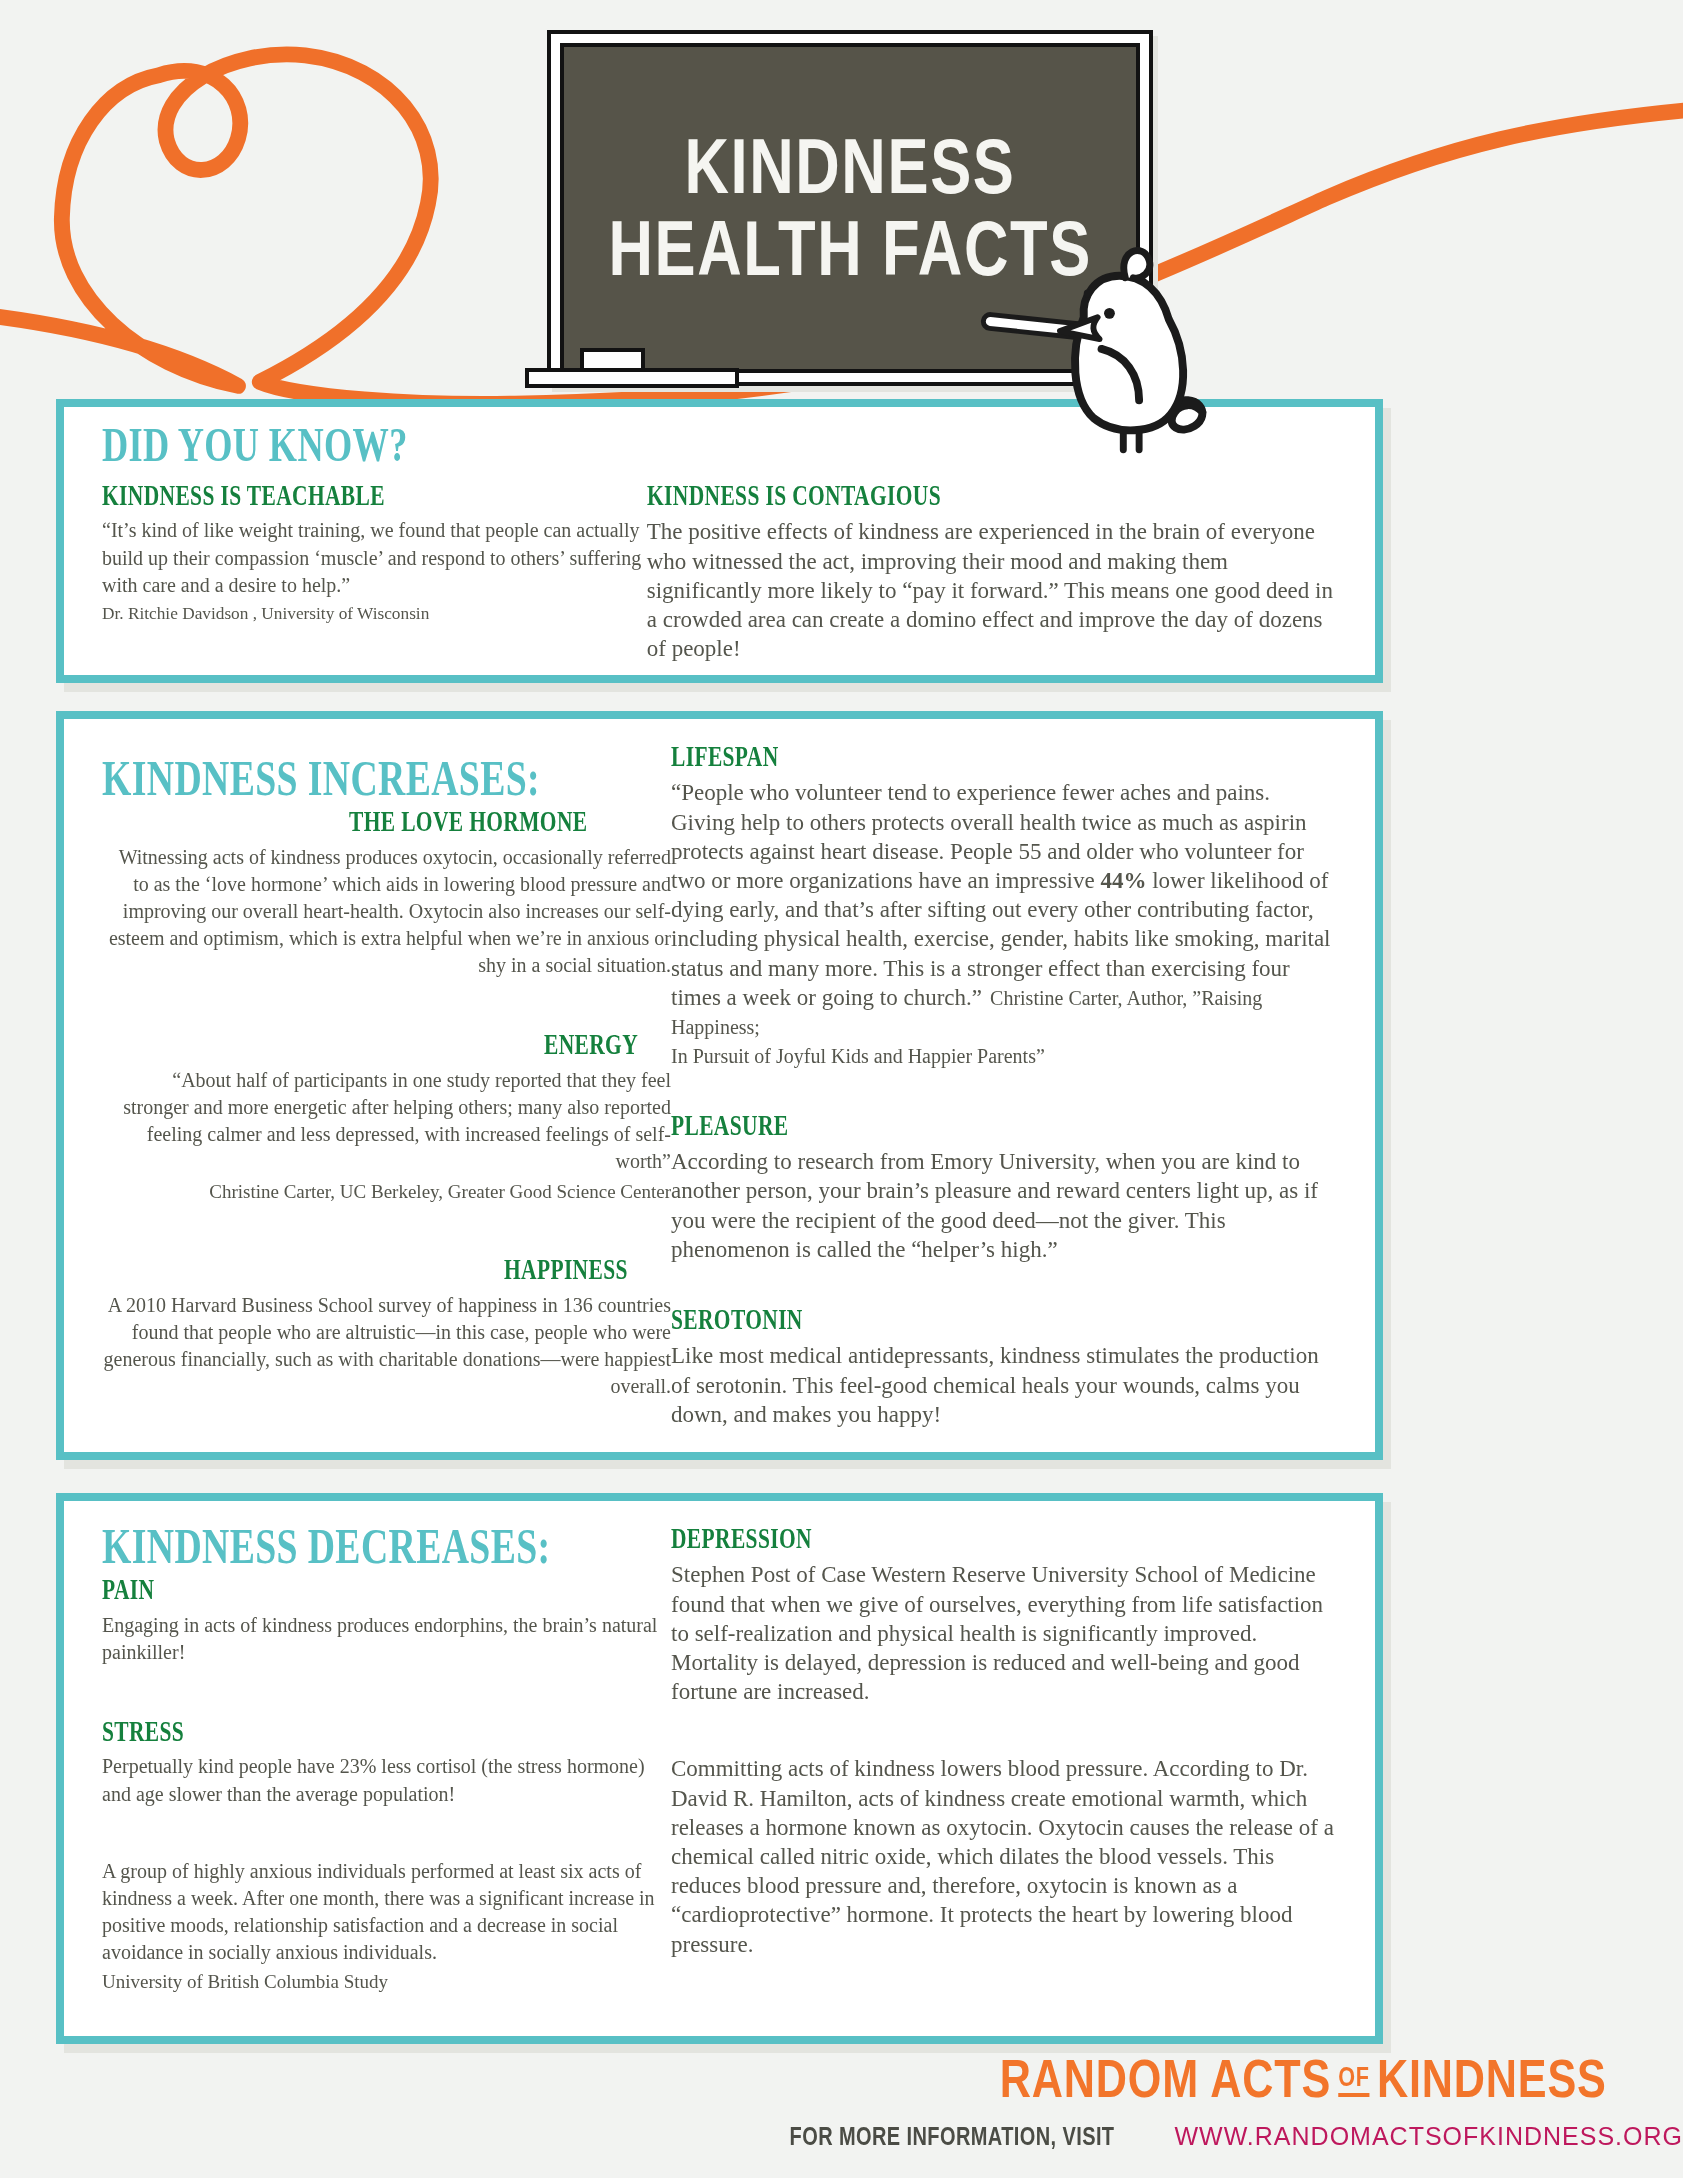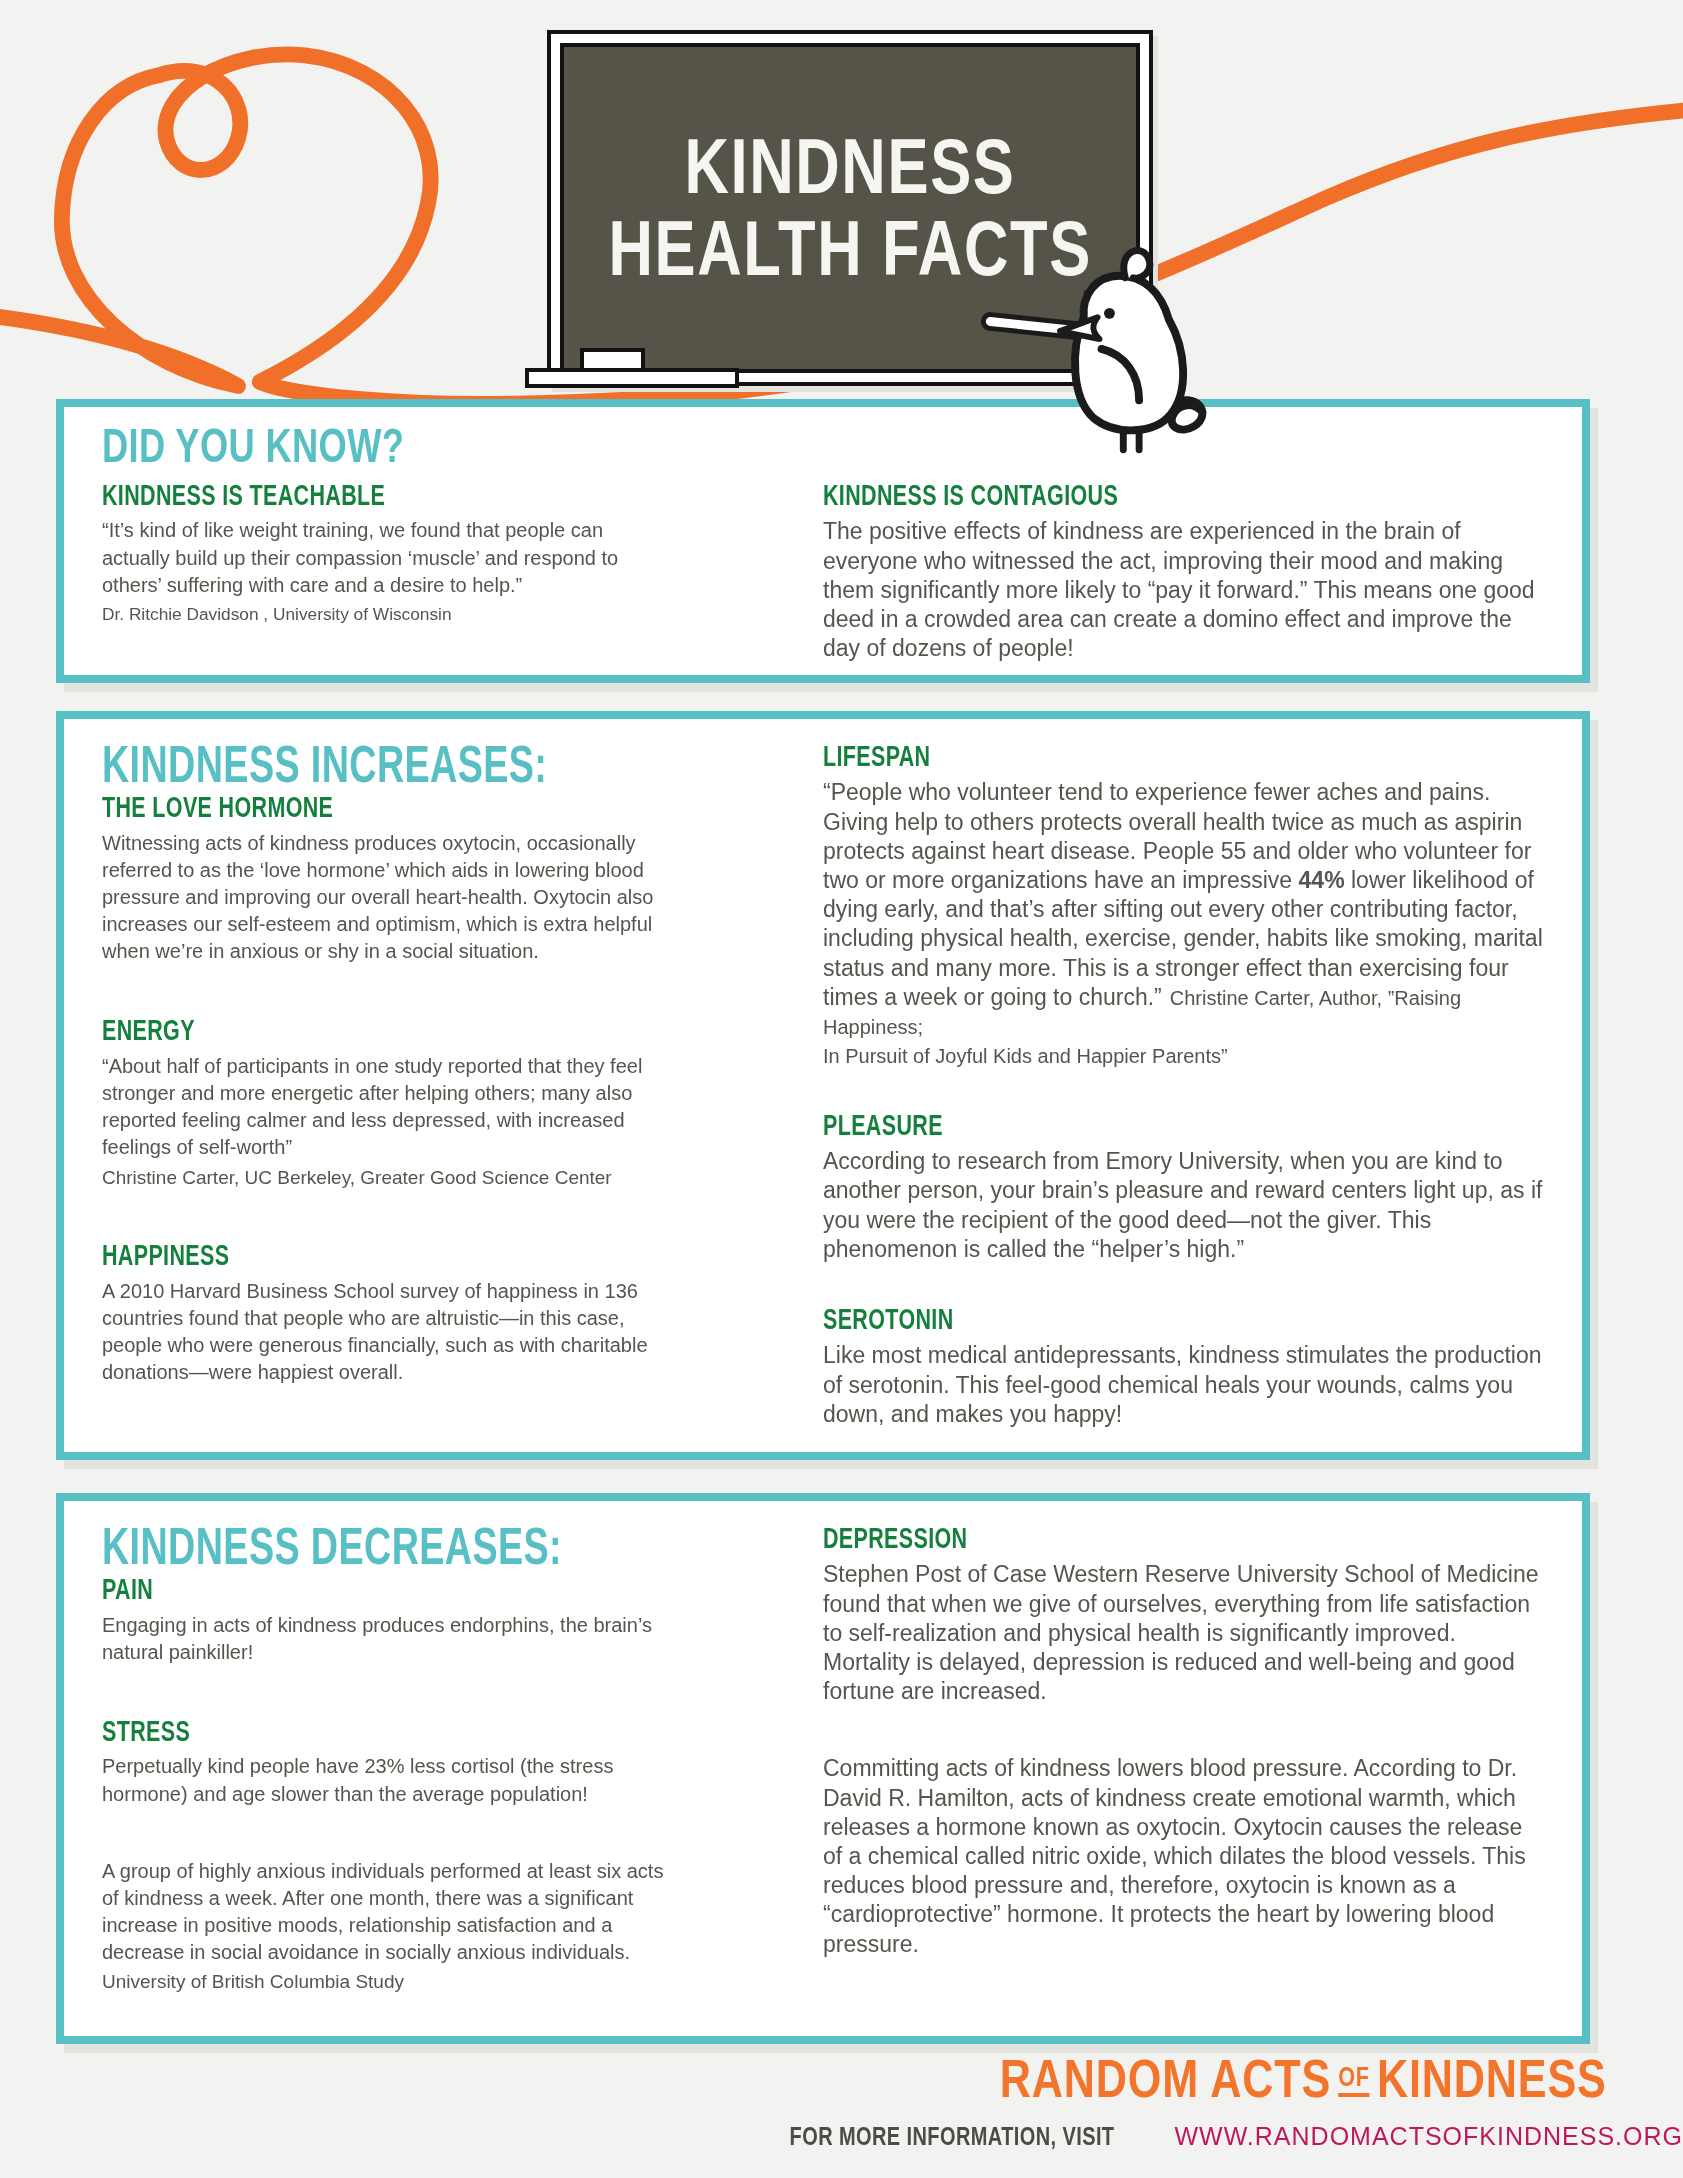--- a/index.html
+++ b/index.html
@@ -21,22 +21,22 @@
          border:4px solid #121212;box-sizing:border-box;z-index:3;}
   .eraser{position:absolute;left:580px;top:348px;width:65px;height:24px;background:#fff;
           border:4px solid #121212;box-sizing:border-box;z-index:3;}
   .bird{position:absolute;left:975px;top:234px;z-index:6;}
 
   
   .cond{display:inline-block;transform:scaleX(0.74);transform-origin:0 60%;white-space:nowrap;}
   .cond-c{display:inline-block;transform:scaleX(0.8);transform-origin:50% 60%;white-space:nowrap;}
 
   
-  .tealbox{position:absolute;left:56px;width:1534px;box-sizing:border-box;background:#ffffff;
-           border:8px solid #58c0c5;box-shadow:8px 9px 0 #e3e4df;z-index:4;padding:0 38px;}
+  .tealbox{position:absolute;left:56px;width:1327px;box-sizing:border-box;background:#ffffff;
+           border:8px solid #58c0c5;box-shadow:8px 9px 0 #e3e4df;z-index:4;padding:0 38px;font-family:Liberation Serif, serif;}
   .box1{top:399px;height:284px;}
   .box2{top:711px;height:749px;}
   .box3{top:1493px;height:551px;}
 
   h2.section-title{margin:0;color:#58c0c5;font-size:51px;font-weight:800;letter-spacing:0.5px;line-height:1.08;}
   .box1 h2.section-title{padding-top:12px;margin-bottom:8px;font-size:49px;}
   h3.fact-h{margin:0 0 7px 0;color:#15803d;font-size:29px;font-weight:700;letter-spacing:0.5px;line-height:1.05;}
   .cols{display:flex;justify-content:space-between;}
   .col-l{width:569px;}
   .col-r{width:721px;}
@@ -122,21 +122,21 @@
         <div class="item">
           <h3 class="fact-h"><span class="cond">KINDNESS IS CONTAGIOUS</span></h3>
           <p class="body-l">The positive effects of kindness are experienced in the brain of everyone who witnessed the act, improving their mood and making them significantly more likely to “pay it forward.” This means one good deed in a crowded area can create a domino effect and improve the day of dozens of people!</p>
         </div>
       </div>
     </div>
   </section>
 
   <section class="tealbox box2">
     <div class="cols">
-      <div class="col-l" style="padding-top:18px;">
+      <div class="col-l" style="padding-top:32px;text-align:right;">
         <h2 class="section-title stack-title"><span class="cond">KINDNESS INCREASES:</span></h2>
         <div class="item">
           <h3 class="fact-h"><span class="cond">THE LOVE HORMONE</span></h3>
           <p class="body-s">Witnessing acts of kindness produces oxytocin, occasionally referred to as the ‘love hormone’ which aids in lowering blood pressure and improving our overall heart-health. Oxytocin also increases our self-esteem and optimism, which is extra helpful when we’re in anxious or shy in a social situation.</p>
         </div>
         <div class="item">
           <h3 class="fact-h"><span class="cond">ENERGY</span></h3>
           <p class="body-s">“About half of participants in one study reported that they feel stronger and more energetic after helping others; many also reported feeling calmer and less depressed, with increased feelings of self-worth”</p>
           <p class="attr-m">Christine Carter, UC Berkeley, Greater Good Science Center</p>
         </div>

